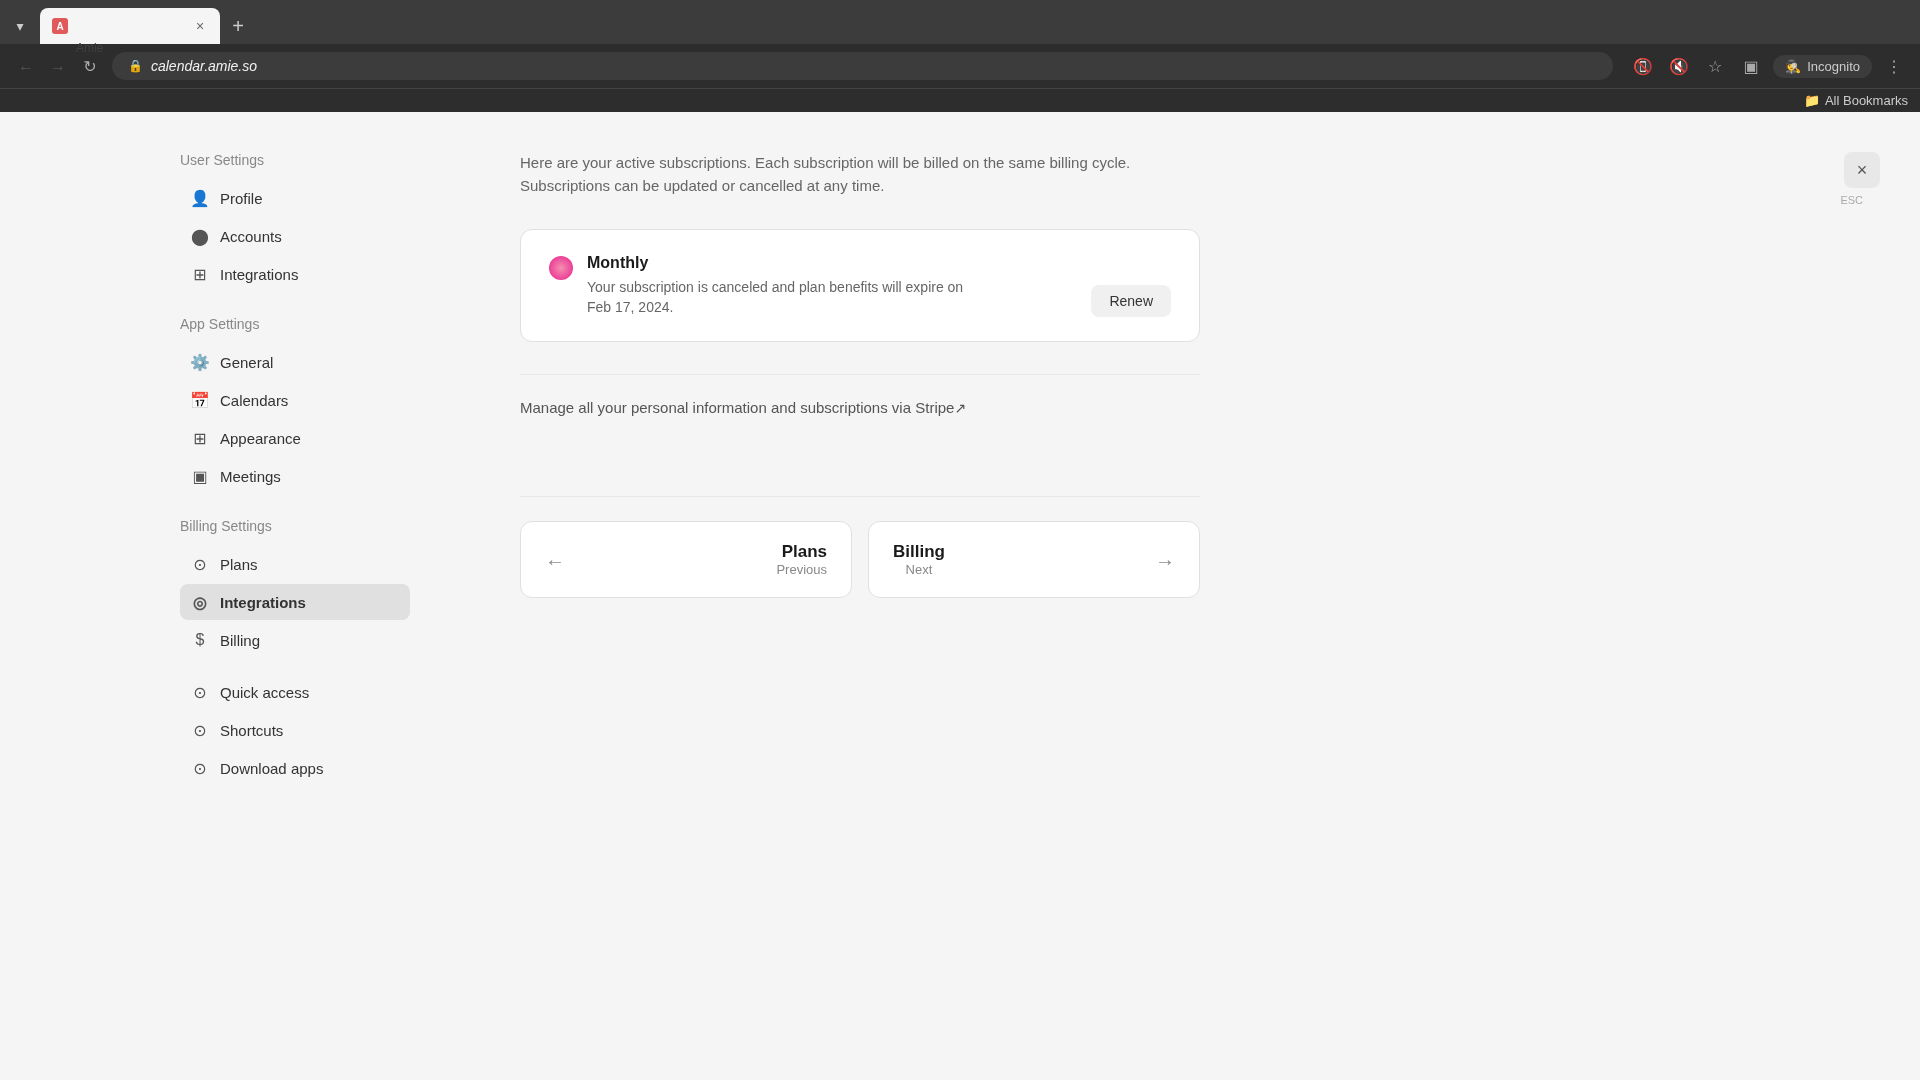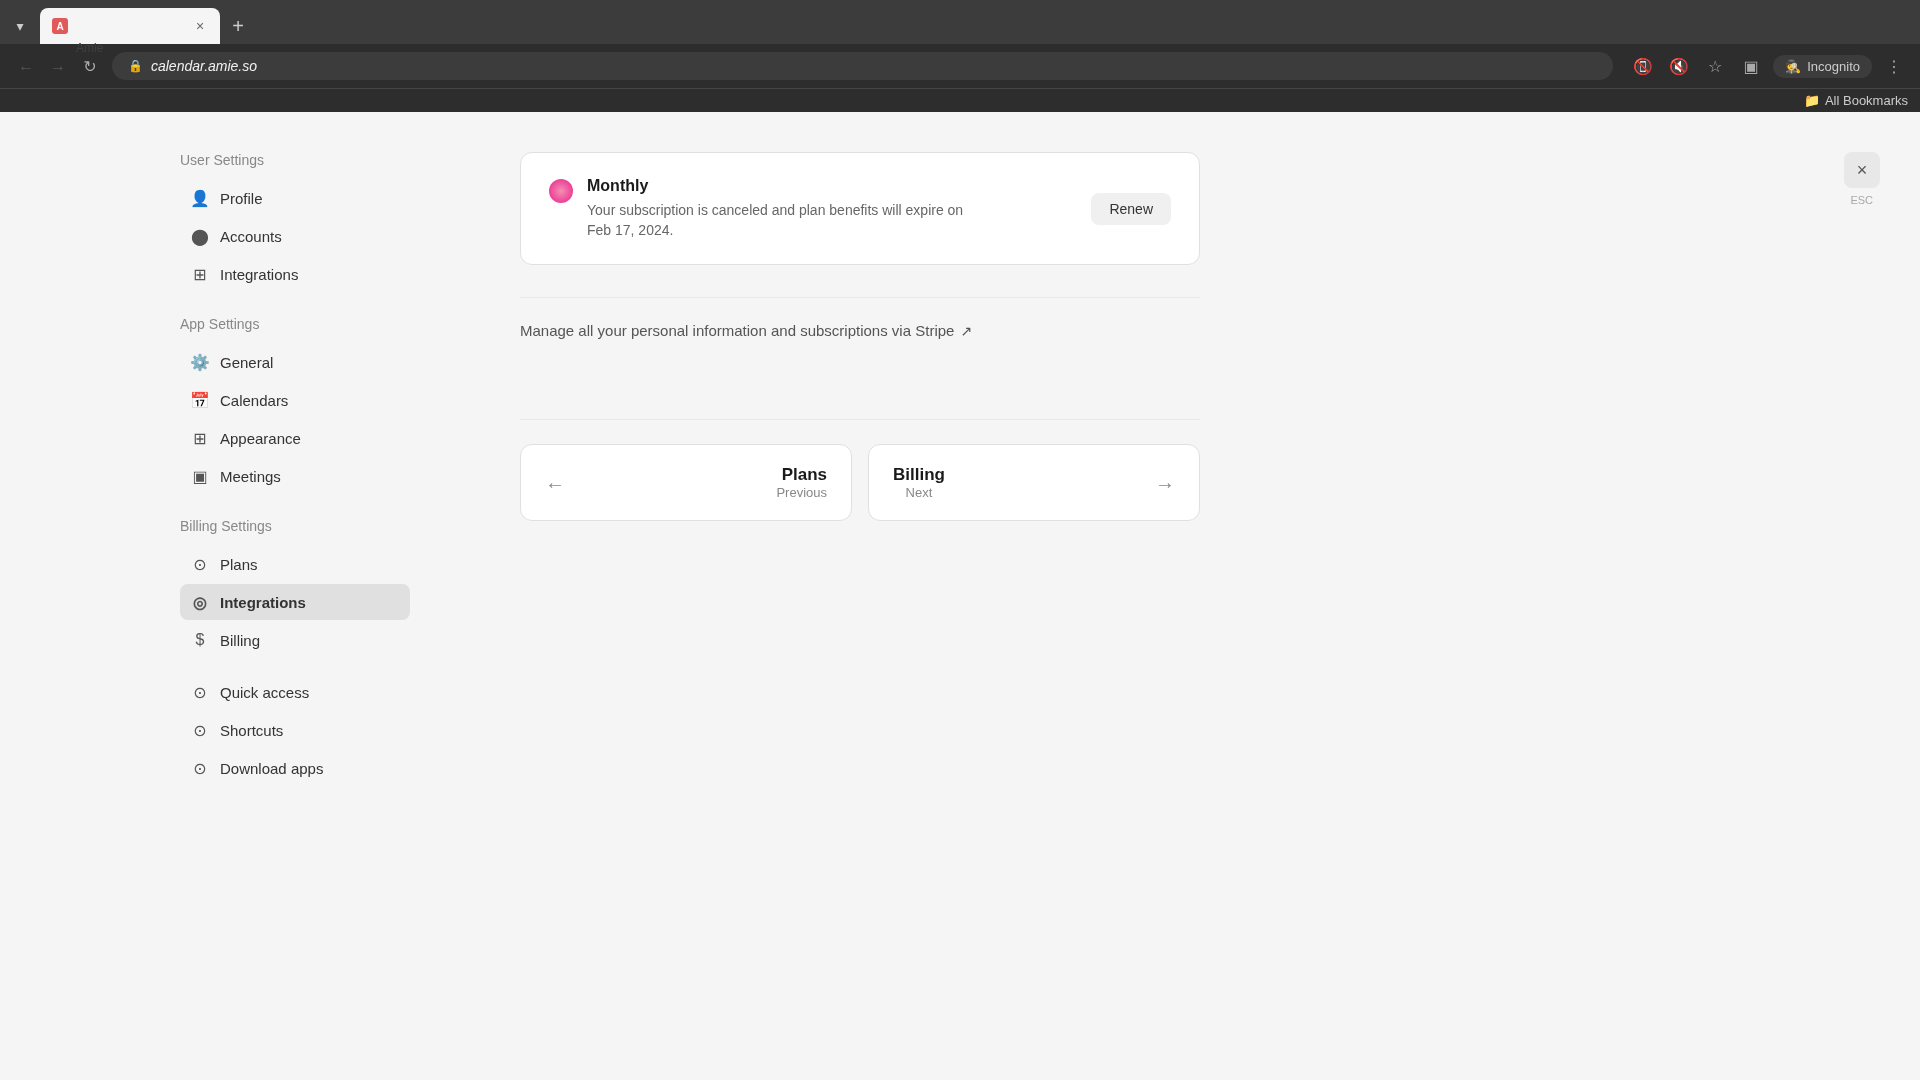--- a/index.html
+++ b/index.html
@@ -35,35 +35,35 @@
     .sidebar-section-label:first-child { margin-top: 0; }
     .sidebar-item { display: flex; align-items: center; gap: 10px; padding: 8px 10px; border-radius: 8px; cursor: pointer; color: #333; font-size: 15px; margin-bottom: 2px; }
     .sidebar-item.active { background: #e0e0e0; font-weight: 600; }
     .sidebar-item-icon { width: 20px; height: 20px; display: flex; align-items: center; justify-content: center; font-size: 16px; color: #555; }
     .sidebar-item-label { font-size: 15px; }
 
     
     .main-content { flex: 1; padding: 40px 60px; overflow-y: auto; position: relative; }
 
     .close-btn { position: absolute; top: 40px; right: 40px; width: 36px; height: 36px; border: none; background: #e8e8e8; border-radius: 8px; cursor: pointer; display: flex; align-items: center; justify-content: center; font-size: 18px; color: #555; }
-    .esc-label { position: absolute; top: 82px; right: 47px; font-size: 11px; color: #aaa; }
+    .esc-label { position: absolute; top: 82px; right: 57px; font-size: 11px; color: #aaa; }
 
     .page-title { font-size: 26px; font-weight: 700; color: #1a1a1a; margin-bottom: 12px; }
     .page-description { font-size: 15px; color: #666; line-height: 1.5; margin-bottom: 32px; max-width: 680px; }
 
-    .subscription-card { border: 1.5px solid #e0e0e0; border-radius: 12px; padding: 24px 28px; max-width: 680px; display: flex; align-items: center; justify-content: space-between; background: white; margin-bottom: 32px; }
+    .subscription-card { border: 1.5px solid #e0e0e0; border-radius: 12px; padding: 24px 28px; max-width: 680px; display: flex; align-items: flex-end; justify-content: space-between; background: white; margin-bottom: 32px; }
     .sub-info { display: flex; align-items: flex-start; gap: 14px; }
     .sub-icon { width: 24px; height: 24px; border-radius: 50%; background: radial-gradient(circle, #f48fb1, #e91e8c); margin-top: 2px; flex-shrink: 0; }
     .sub-title { font-size: 16px; font-weight: 600; color: #1a1a1a; margin-bottom: 6px; }
     .sub-desc { font-size: 14px; color: #666; line-height: 1.4; }
     .renew-btn { background: #f0f0f0; border: none; border-radius: 8px; padding: 8px 18px; font-size: 14px; color: #333; cursor: pointer; font-weight: 500; white-space: nowrap; }
 
     .divider { border: none; border-top: 1.5px solid #e8e8e8; max-width: 680px; margin-bottom: 24px; }
 
-    .stripe-link { font-size: 15px; color: #555; display: flex; align-items: center; gap: 6px; cursor: pointer; }
+    .stripe-link { font-size: 15px; color: #555; display: flex; align-items: center; cursor: pointer; }
     .stripe-link .arrow-icon { font-size: 14px; }
 
     .divider2 { border: none; border-top: 1.5px solid #e8e8e8; max-width: 680px; margin-top: 80px; margin-bottom: 24px; }
 
     
     .nav-buttons { display: flex; gap: 16px; max-width: 680px; margin-top: 24px; }
     .nav-btn { flex: 1; border: 1.5px solid #e0e0e0; border-radius: 12px; padding: 20px 24px; cursor: pointer; background: white; display: flex; align-items: center; text-decoration: none; }
     .nav-btn.prev { justify-content: space-between; }
     .nav-btn.next { justify-content: space-between; }
     .nav-btn-arrow { font-size: 20px; color: #888; }
@@ -185,20 +185,24 @@
         <span class="sidebar-item-label">Download apps</span>
       </div>
     </div>
   </div>
 
   <div class="main-content">
 
     <button class="close-btn">×</button>
     <span class="esc-label">ESC</span>
 
+    <p class="page-description">
+      <span>Here are your active subscriptions. Each subscription will be billed on the same billing cycle.</span><br>
+      <span>Subscriptions can be updated or cancelled at any time.</span>
+    </p>
 
     <div class="subscription-card">
       <div class="sub-info">
         <div class="sub-icon"></div>
         <div>
           <div class="sub-title">Monthly</div>
           <div class="sub-desc">
             <span>Your subscription is canceled and plan benefits will expire on</span><br>
             <span>Feb 17, 2024.</span>
           </div>

